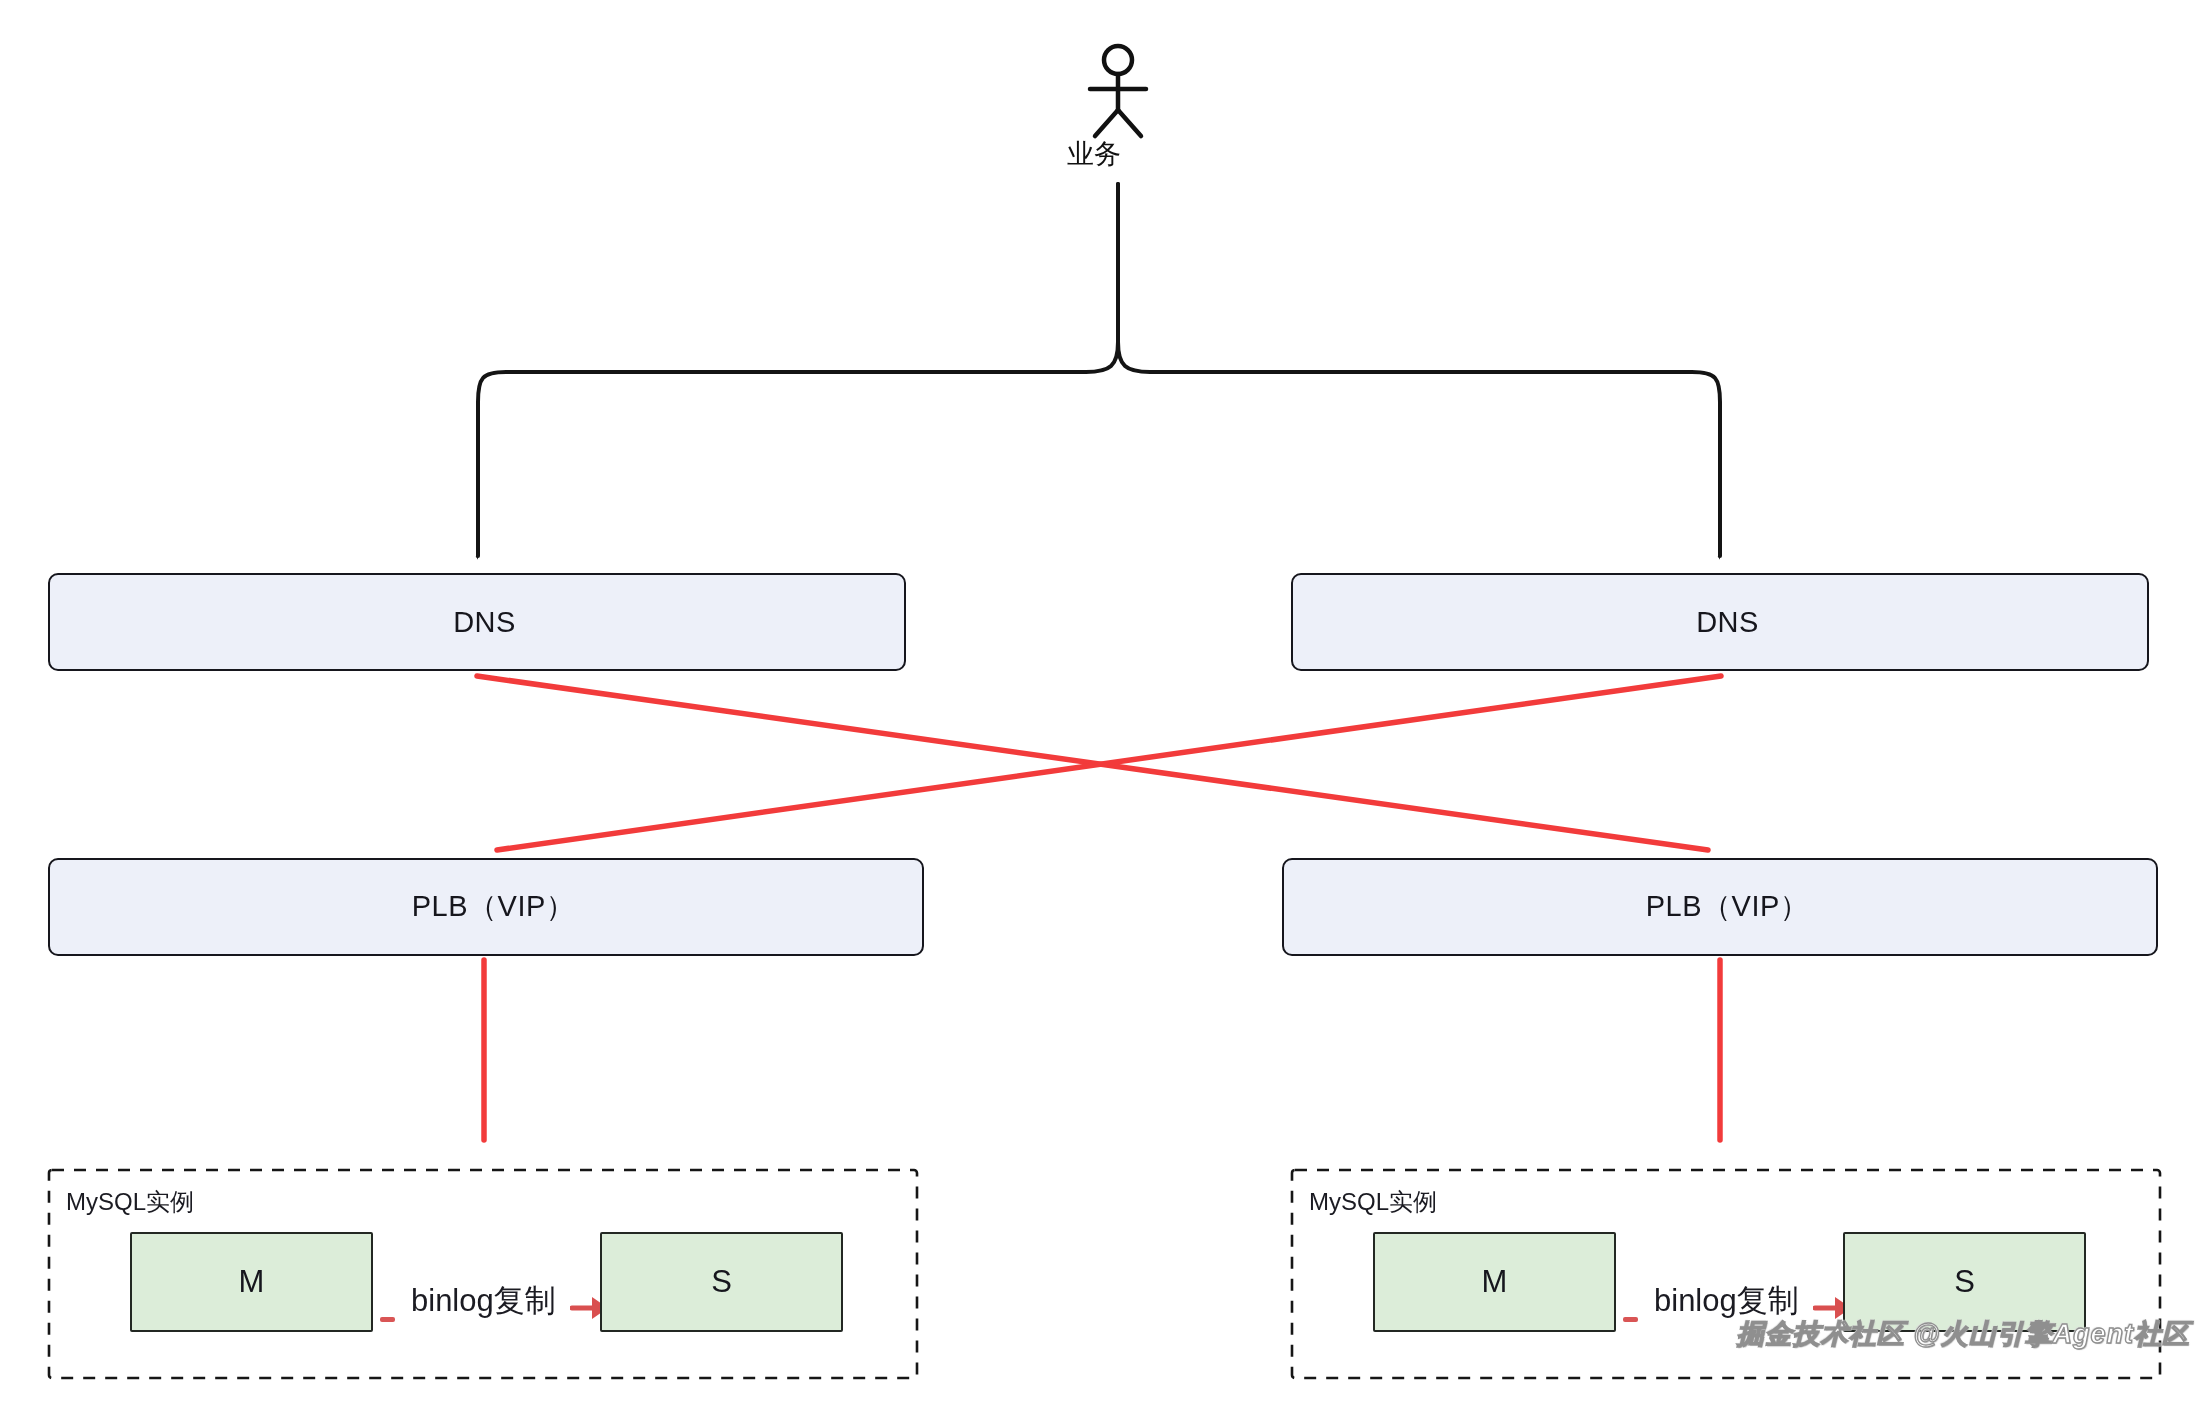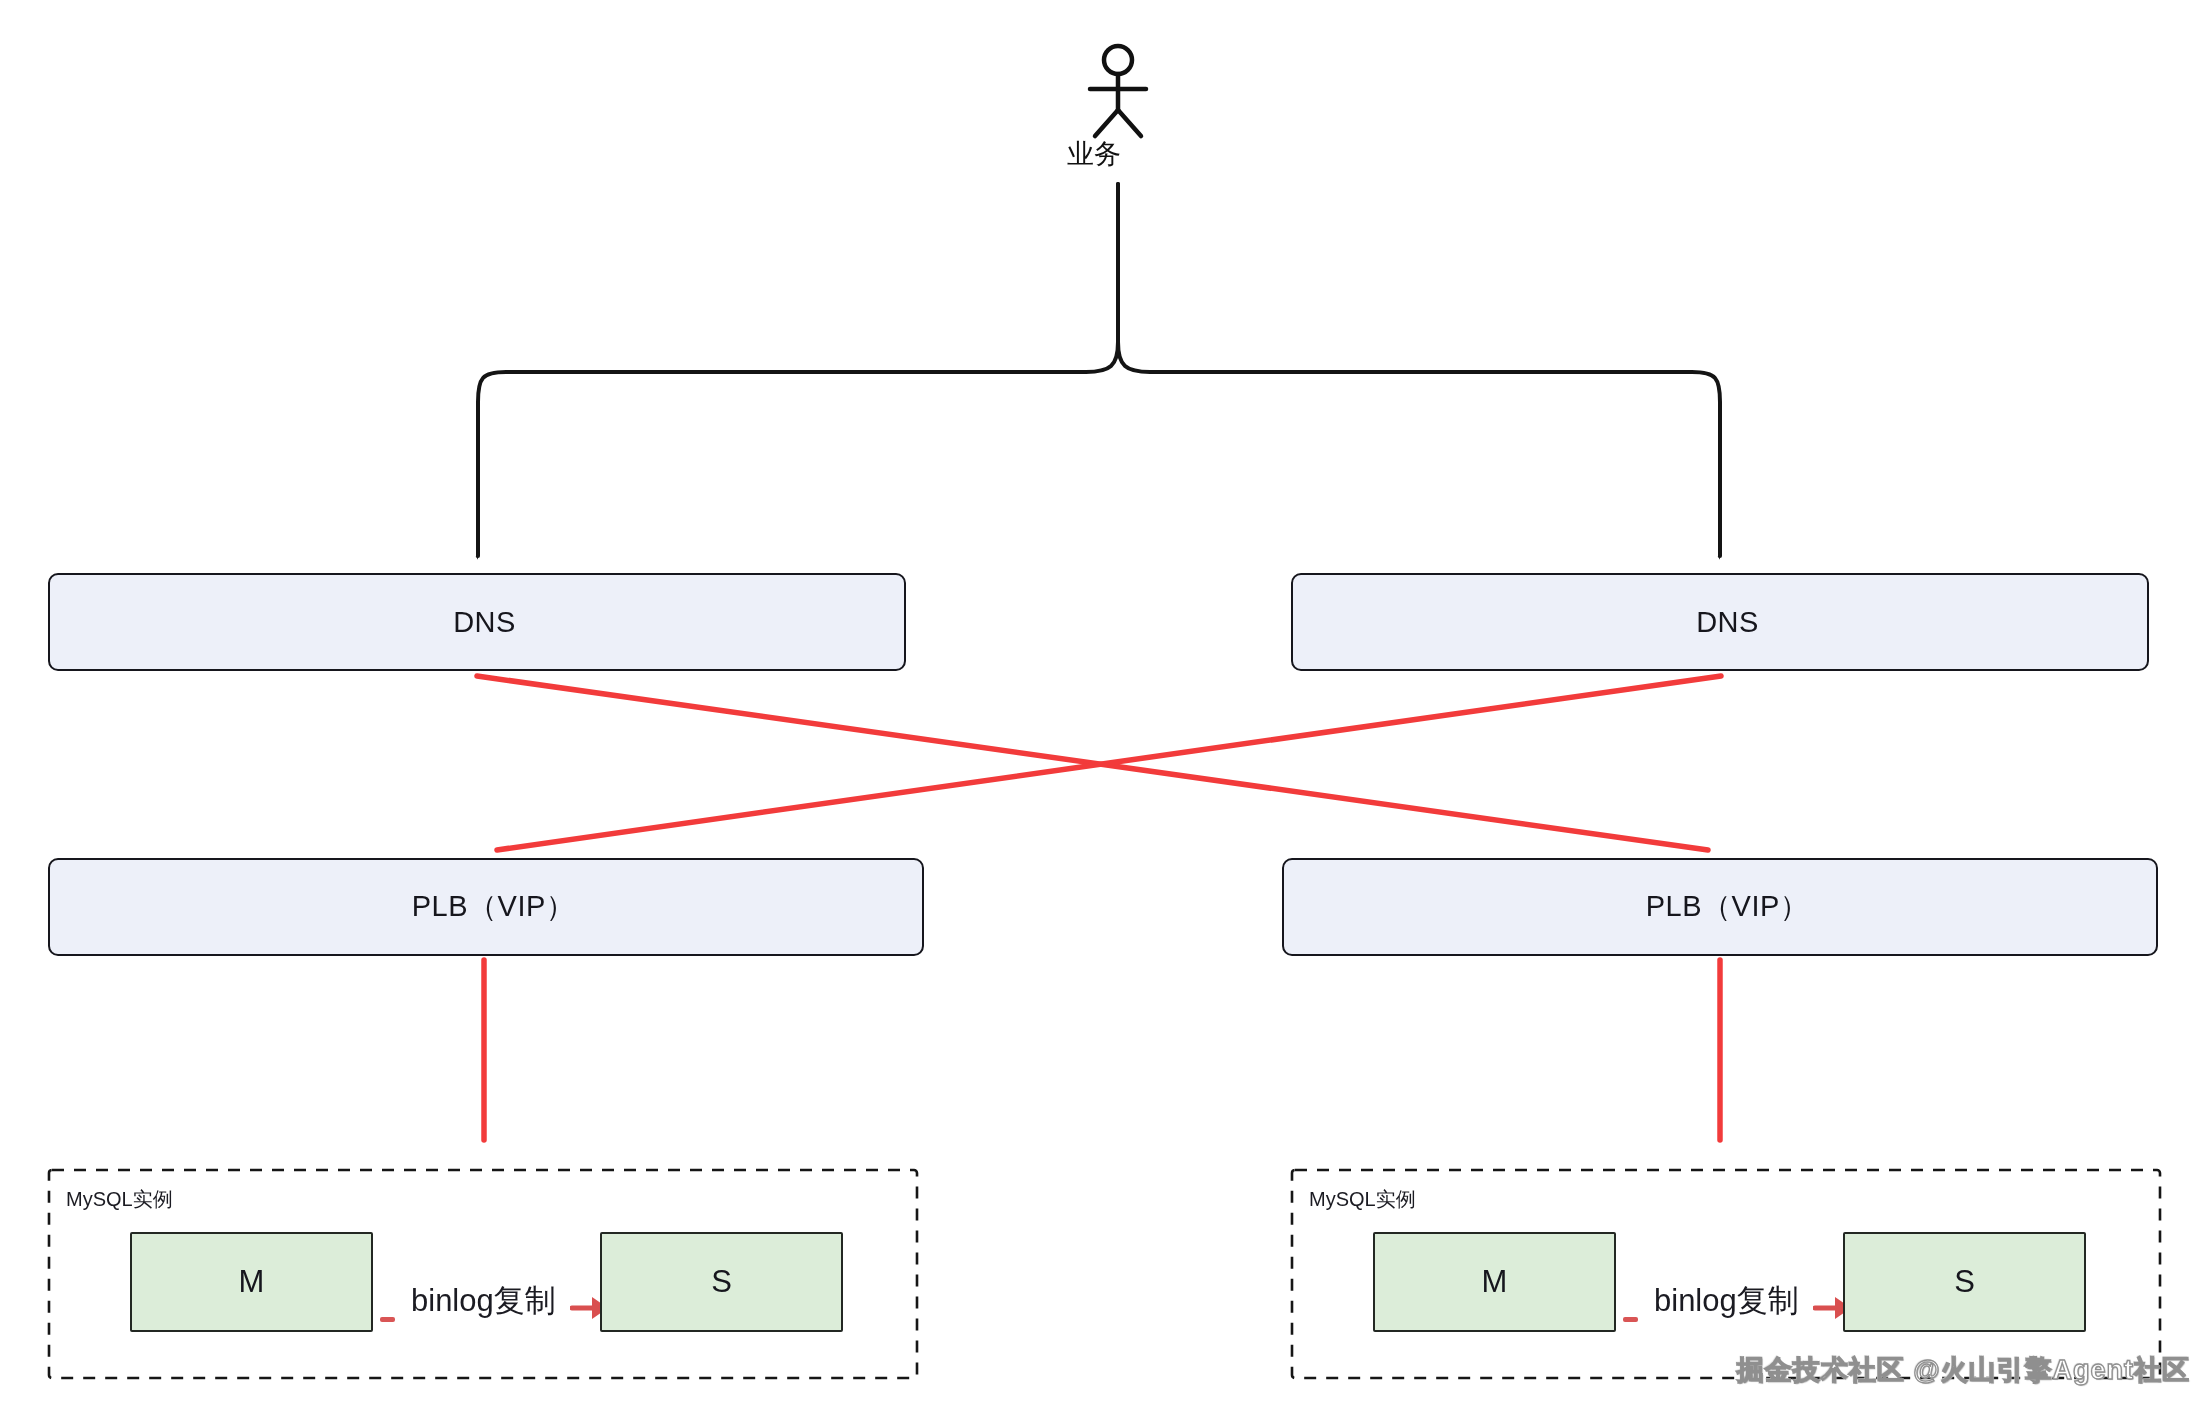--- a/index.html
+++ b/index.html
@@ -13,41 +13,42 @@
     position:absolute;display:flex;align-items:center;justify-content:center;
     background:#edf0f9;border:2.5px solid #16161d;border-radius:10px;
     font-size:29px;letter-spacing:0.5px;color:#16161d;z-index:2;box-sizing:border-box;padding-left:15px;
   }
   .instance{
     position:absolute;display:flex;align-items:center;justify-content:center;
     background:#dcedd9;border:2.3px solid #232823;border-radius:2px;
     font-size:31px;color:#16161d;z-index:2;box-sizing:border-box;
   }
   .cluster-title{
-    position:absolute;font-size:20px;color:#1b1b22;z-index:2;
+    position:absolute;font-size:24px;color:#1b1b22;z-index:2;
   }
   .actor-label{
     position:absolute;left:1024px;top:136px;width:140px;text-align:center;
     font-size:27px;color:#111;z-index:2;
   }
   .repl-row{
     position:absolute;display:flex;align-items:flex-end;z-index:2;
   }
   .repl-dash{
     width:15px;height:5px;background:#d95555;border-radius:2px;flex:0 0 auto;
   }
   .repl-label{
     font-size:31px;color:#1b1b22;margin:0 14px 0 16px;white-space:nowrap;
   }
   .repl-arrow{flex:0 0 auto;display:block;}
   .watermark{
-    position:absolute;top:1352px;right:8px;z-index:3;
+    position:absolute;top:1316px;right:8px;z-index:3;
     font-size:27px;font-weight:bold;letter-spacing:1px;white-space:nowrap;
     color:#ffffff;-webkit-text-stroke:1.3px #8f8f8f;
     text-shadow:1px 1px 1px #b5b5b5, -1px -1px 1px #d9d9d9;
+    font-style:italic;
   }
 </style>
 </head>
 <body>
 
 <svg class="connectors" width="2198" height="1422" viewBox="0 0 2198 1422">
   <defs>
     <marker id="blackOpenArrow" markerUnits="userSpaceOnUse" markerWidth="44" markerHeight="44" refX="0" refY="0" orient="auto">
       <path d="M -17 -11 L 0 0 L -17 11" fill="none" stroke="#141414" stroke-width="4" stroke-linecap="round"></path>
     </marker>

